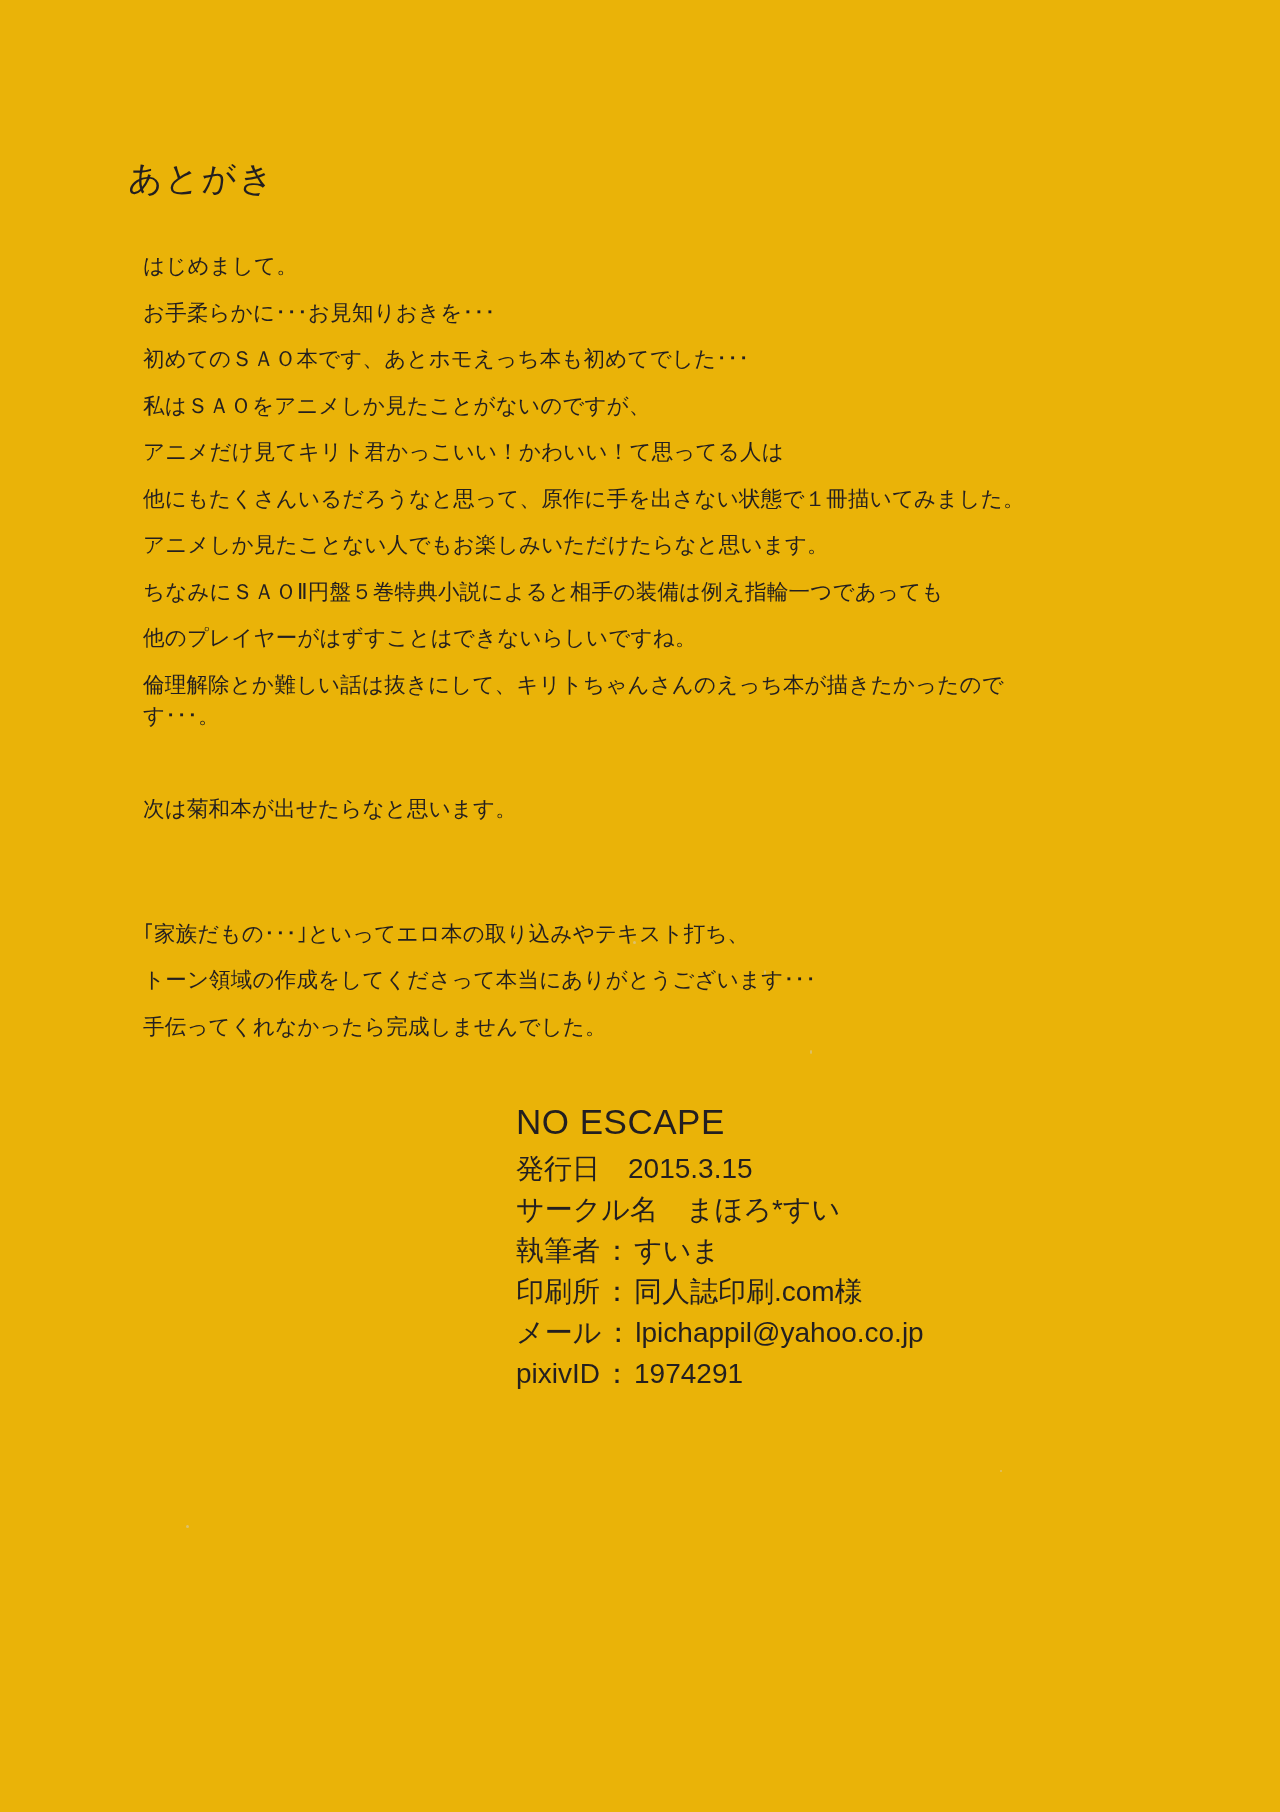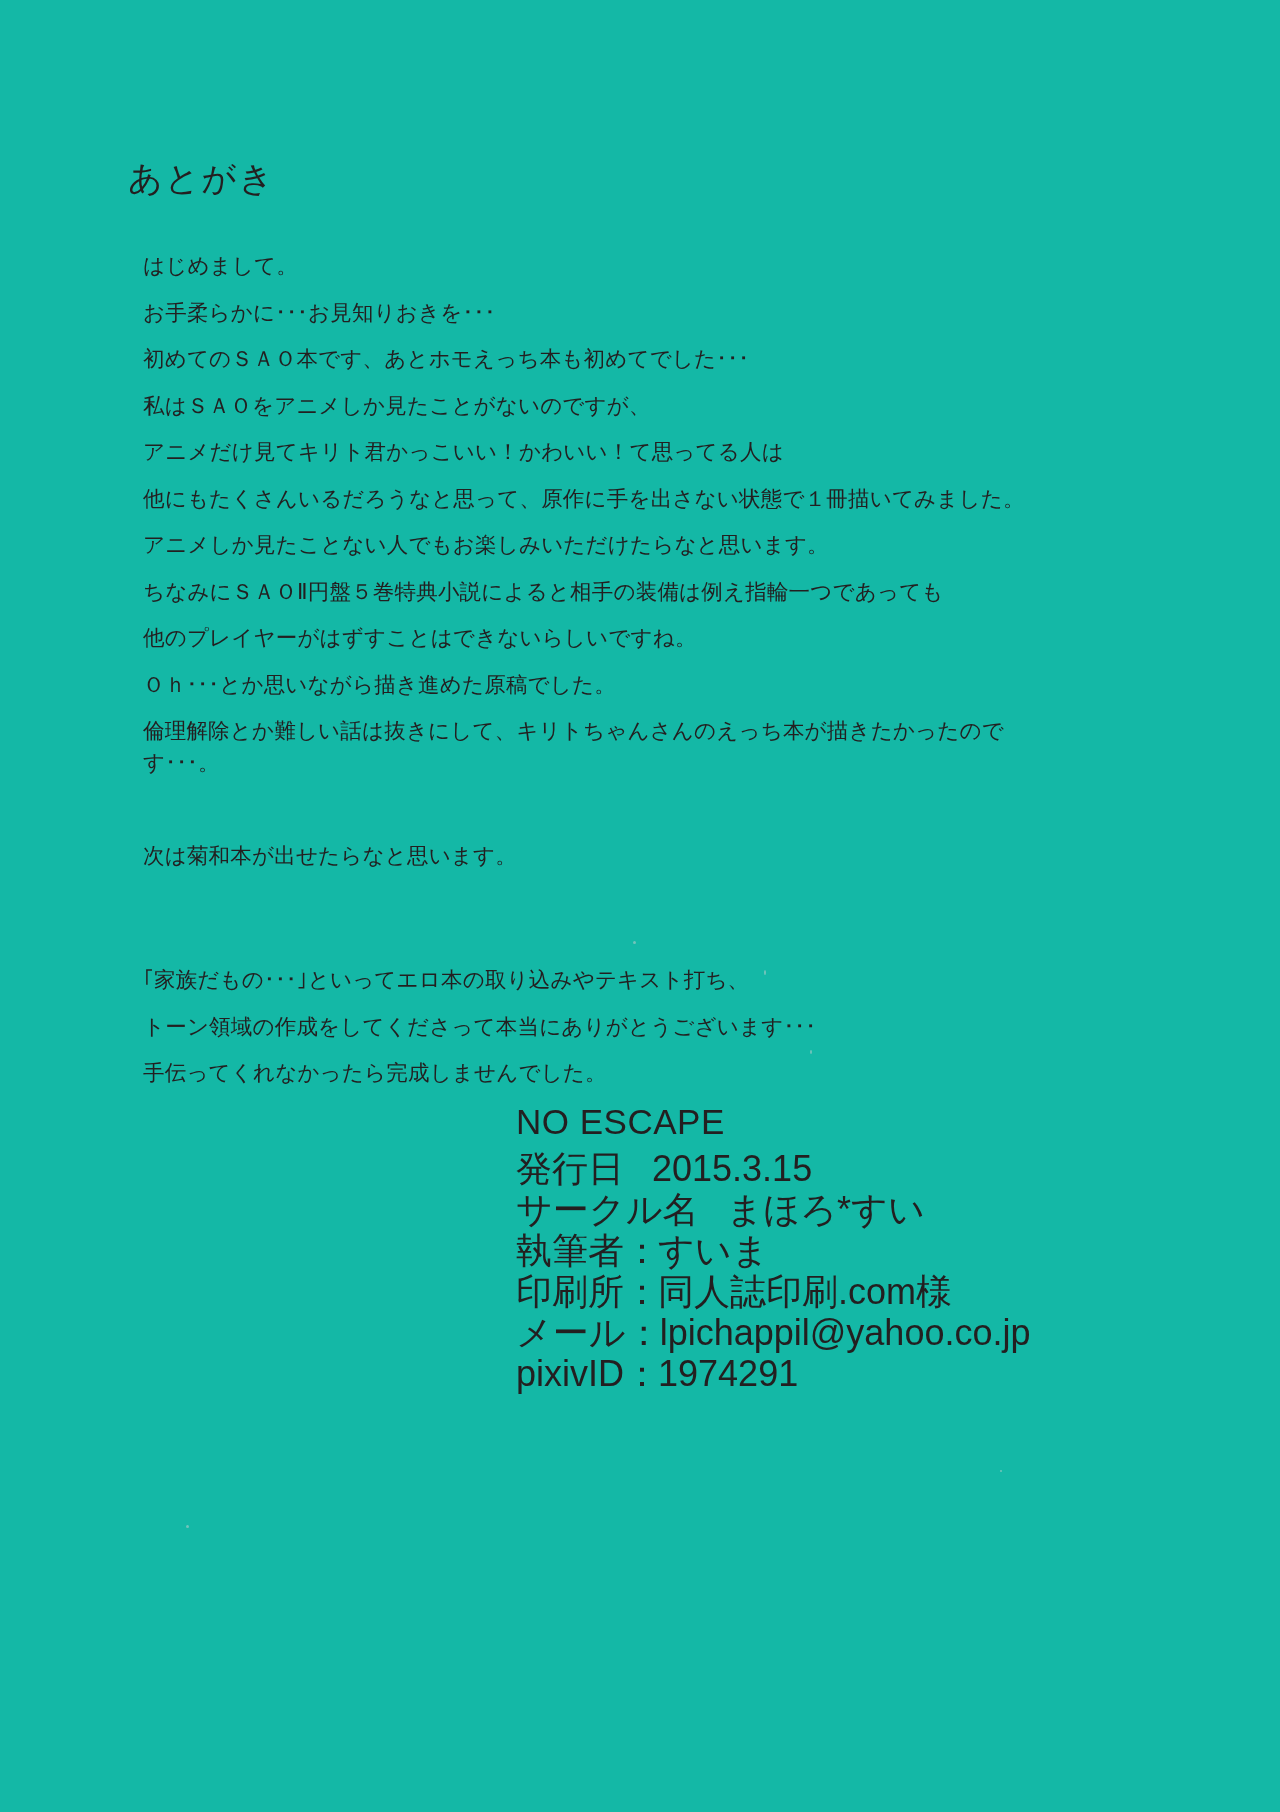--- a/index.html
+++ b/index.html
@@ -4,21 +4,21 @@
 <style>
   html, body {
     margin: 0;
     padding: 0;
     background: #ffffff;
   }
   .page {
     position: relative;
     width: 1280px;
     height: 1812px;
-    background: #14b8a6;
+    background: #eab308;
     font-family: "Liberation Sans", "DejaVu Sans", sans-serif;
     color: #231f20;
     overflow: hidden;
   }
 
   
   .afterword-title {
     position: absolute;
     left: 128px;
     top: 158px;
@@ -61,21 +61,21 @@
   .colophon-title {
     font-size: 35px;
     line-height: 44px;
     letter-spacing: 0.5px;
     color: #231f20;
     margin-bottom: 4px;
   }
   .colophon-row {
     display: flex;
     align-items: baseline;
-    font-size: 36px;
+    font-size: 28px;
     line-height: 41px;
     color: #231f20;
     white-space: nowrap;
   }
   .colophon-row .c-label {
     display: inline-block;
     min-width: 0;
   }
   .colophon-row .c-sep {
     display: inline-block;
@@ -114,21 +114,20 @@
   <div class="afterword-body">
     <p>はじめまして。</p>
     <p>お手柔らかに･･･お見知りおきを･･･</p>
     <p>初めてのＳＡＯ本です、あとホモえっち本も初めてでした･･･</p>
     <p>私はＳＡＯをアニメしか見たことがないのですが、</p>
     <p>アニメだけ見てキリト君かっこいい！かわいい！て思ってる人は</p>
     <p>他にもたくさんいるだろうなと思って、原作に手を出さない状態で１冊描いてみました。</p>
     <p>アニメしか見たことない人でもお楽しみいただけたらなと思います。</p>
     <p>ちなみにＳＡＯⅡ円盤５巻特典小説によると相手の装備は例え指輪一つであっても</p>
     <p>他のプレイヤーがはずすことはできないらしいですね。</p>
-    <p>Ｏｈ･･･とか思いながら描き進めた原稿でした。</p>
     <p>倫理解除とか難しい話は抜きにして、キリトちゃんさんのえっち本が描きたかったのです･･･。</p>
 
     <div class="block-gap"></div>
 
     <p>次は菊和本が出せたらなと思います。</p>
 
     <div class="block-gap-lg"></div>
 
     <p>｢家族だもの･･･｣といってエロ本の取り込みやテキスト打ち、</p>
     <p>トーン領域の作成をしてくださって本当にありがとうございます･･･</p>

